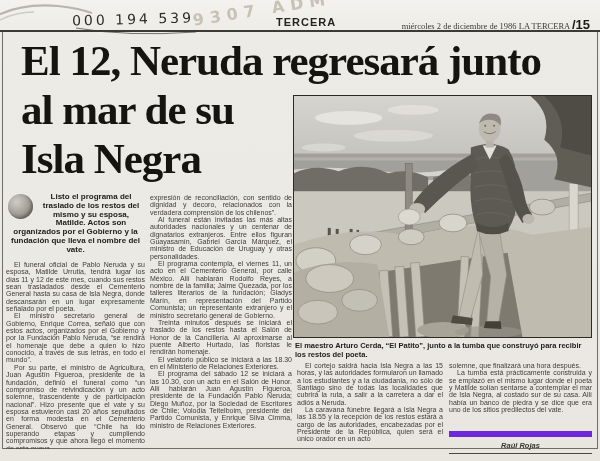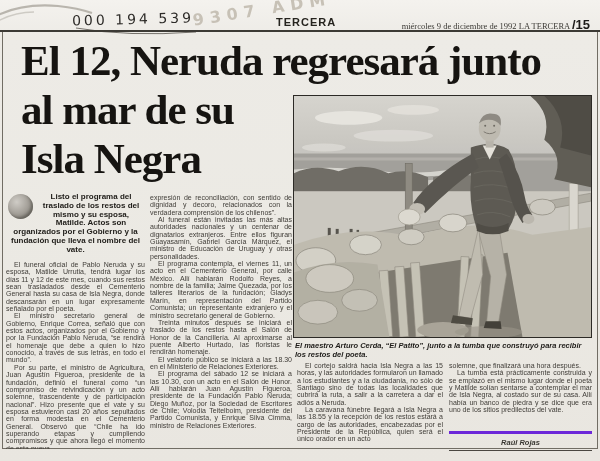--- a/index.html
+++ b/index.html
@@ -60,44 +60,44 @@
   }
   .col p{margin:0;text-indent:8px;}
   .col p.cont{text-indent:0;}
   .col1{left:6px;top:261px;width:139px;height:188px;}
   .col2{left:150px;top:194px;width:142px;height:256px;}
   .col3{left:297px;top:362px;width:146px;height:88px;}
   .col4{left:449px;top:362px;width:143px;height:68px;}
   
   .byline-box{
     left:449px;top:431px;width:143px;height:16px;
-    border-top:3px solid #6d28d9;border-bottom:1px solid #4a4741;
+    border-top:6px solid #6d28d9;border-bottom:1px solid #4a4741;
     display:flex;align-items:center;justify-content:center;text-align:center;
   }
   .byline{font-style:italic;font-size:7.5px;font-weight:bold;color:#3a3833;}
   
   .photo{
     left:293px;top:95px;width:299px;height:243px;
     border:1px solid #2c2a26;box-sizing:border-box;background:#cfccc6;
   }
   .photo svg{display:block;width:100%;height:100%;}
   .caption{
     left:295px;top:342px;width:297px;
-    font-size:7.5px;line-height:8.5px;font-weight:bold;font-style:italic;color:#1e1c19;
+    font-size:7.5px;line-height:8.5px;font-weight:bold;color:#1e1c19;
   }
   .pen-marks{left:0;top:0;width:600px;height:46px;pointer-events:none;}
 </style>
 </head>
 <body>
 
 <div class="abs handwritten-id">000 194 539</div>
 <div class="abs pencil-note">9307 ADM</div>
 <div class="abs section-title">TERCERA</div>
 <div class="abs dateline">
-  <span>miércoles 9 de diciembre de 1992 LA TERCERA</span>
+  <span>miércoles 2 de diciembre de 1986 LA TERCERA</span>
   <span class="pageno">/15</span>
 </div>
 
 <svg class="abs pen-marks" viewBox="0 0 600 46">
   <path d="M -4 16 Q 22 3 58 6 Q 78 8 92 13" fill="none" stroke="#aaa69e" stroke-width="2.2" opacity="0.8"></path>
   <path d="M -4 22 Q 14 12 34 12" fill="none" stroke="#b6b2aa" stroke-width="1.4" opacity="0.6"></path>
   <path d="M 76 28 Q 128 37 196 32" fill="none" stroke="#56524c" stroke-width="1" opacity="0.8"></path>
 </svg>
 
 <div class="abs top-rule"></div>

